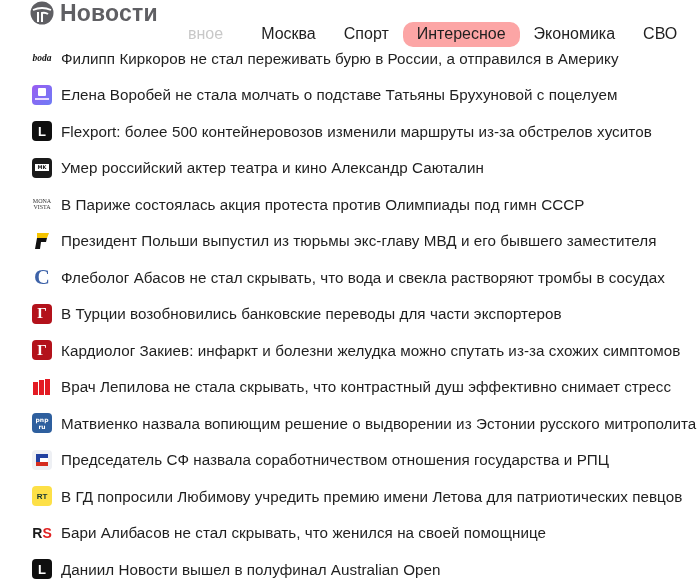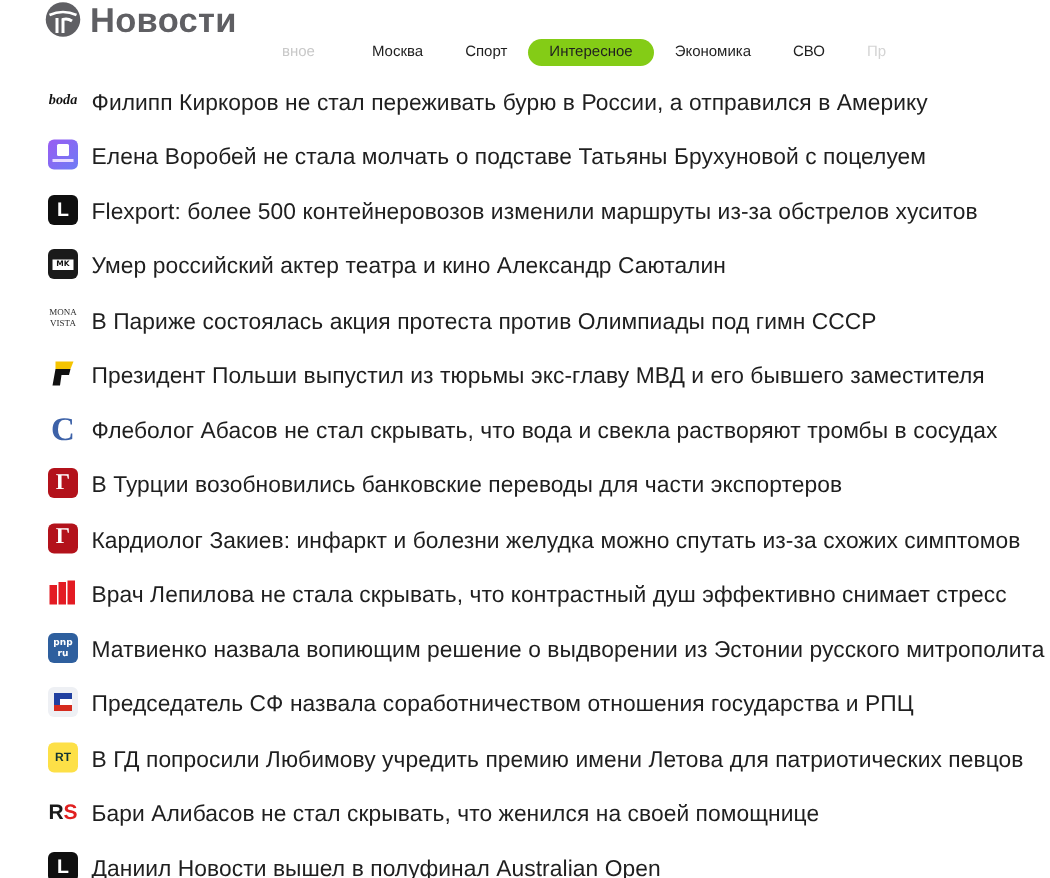--- a/index.html
+++ b/index.html
@@ -21,33 +21,33 @@
   }
   .logo-text {
     font-family: "Liberation Sans", sans-serif;
     font-weight: bold; font-size: 23px; color: #5f5f63; letter-spacing: 0.2px;
   }
   .tabs {
     position: absolute; left: 186px; top: 0; height: 25px;
     display: flex; align-items: center;
   }
   .tab {
-    font-size: 10px; color: #1f1f1f; padding: 3px 14px 4px 14px; white-space: nowrap;
+    font-size: 16px; color: #1f1f1f; padding: 3px 14px 4px 14px; white-space: nowrap;
     border-radius: 10px; cursor: pointer;
     font-family: "Liberation Sans", sans-serif;
     margin-top: 44px;
   }
   .tab.faded-left { color: #c8c8c8; padding-left: 2px; padding-right: 24px; }
   .tab.faded-right { color: #d4d4d4; padding-right: 0; }
-  .tab.active { background: #84cc16; }
+  .tab.active { background: #fca5a5; }
   .news-list {
     position: absolute; left: 32px; top: 40px; width: 668px;
   }
   .news-item {
-    display: flex; align-items: flex-end; height: 36.5px; white-space: nowrap; cursor: pointer;
+    display: flex; align-items: center; height: 36.5px; white-space: nowrap; cursor: pointer;
   }
   .src-icon {
     width: 20px; height: 20px; flex: 0 0 20px; margin-right: 9px;
     display: flex; align-items: center; justify-content: center;
     border-radius: 4px; overflow: hidden; position: relative;
   }
   .headline {
     font-family: "Liberation Sans", sans-serif;
     font-size: 15.2px; color: #1f1f1f; letter-spacing: 0.05px;
   }

